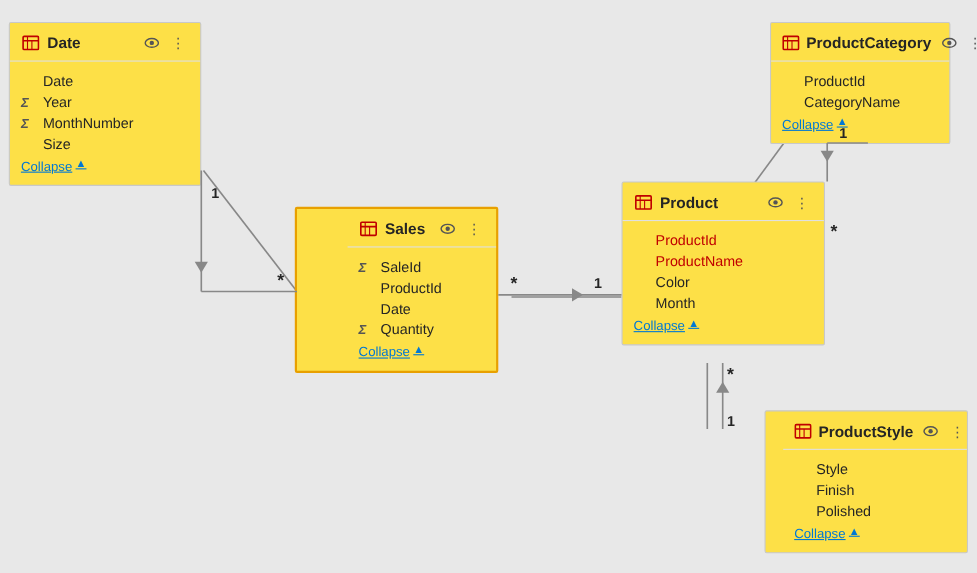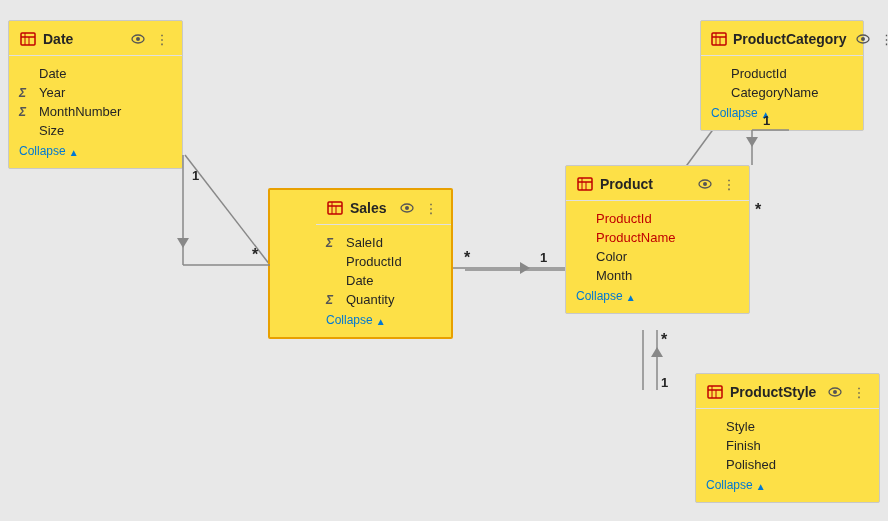--- a/index.html
+++ b/index.html
@@ -91,23 +91,24 @@
       color: #555;
       font-style: italic;
       font-weight: bold;
     }
 
     .collapse-link {
       color: #0078d4;
       font-size: 12px;
       cursor: pointer;
       display: flex;
-      align-items: flex-end;
+      align-items: flex-start;
       gap: 3px;
       padding: 4px 0 2px 0;
+      text-decoration: underline;
     }
 
     .chevron-up {
       font-size: 10px;
     }
 
     
     .connectors {
       position: absolute;
       top: 0;
@@ -296,21 +297,21 @@
       <span style="width:14px"></span>
       <span>CategoryName</span>
     </div>
     <div class="collapse-link">
       <span>Collapse</span>
       <span class="chevron-up">▲</span>
     </div>
   </div>
 </div>
 
-<div class="card" style="left: 695px; top: 373px; width: 185px;">
+<div class="card" style="left: 695px; top: 373px; width: 185px; padding-left: 16px;">
   <div class="card-header">
     <div class="card-icon">
       <svg width="16" height="16" viewBox="0 0 16 16">
         <rect x="1" y="2" width="14" height="12" rx="1" fill="none" stroke="#c00000" stroke-width="1.5"></rect>
         <line x1="1" y1="6" x2="15" y2="6" stroke="#c00000" stroke-width="1.5"></line>
         <line x1="5" y1="2" x2="5" y2="14" stroke="#c00000" stroke-width="1"></line>
         <line x1="9" y1="6" x2="9" y2="14" stroke="#c00000" stroke-width="1"></line>
       </svg>
     </div>
     <span class="card-header-title">ProductStyle</span>

